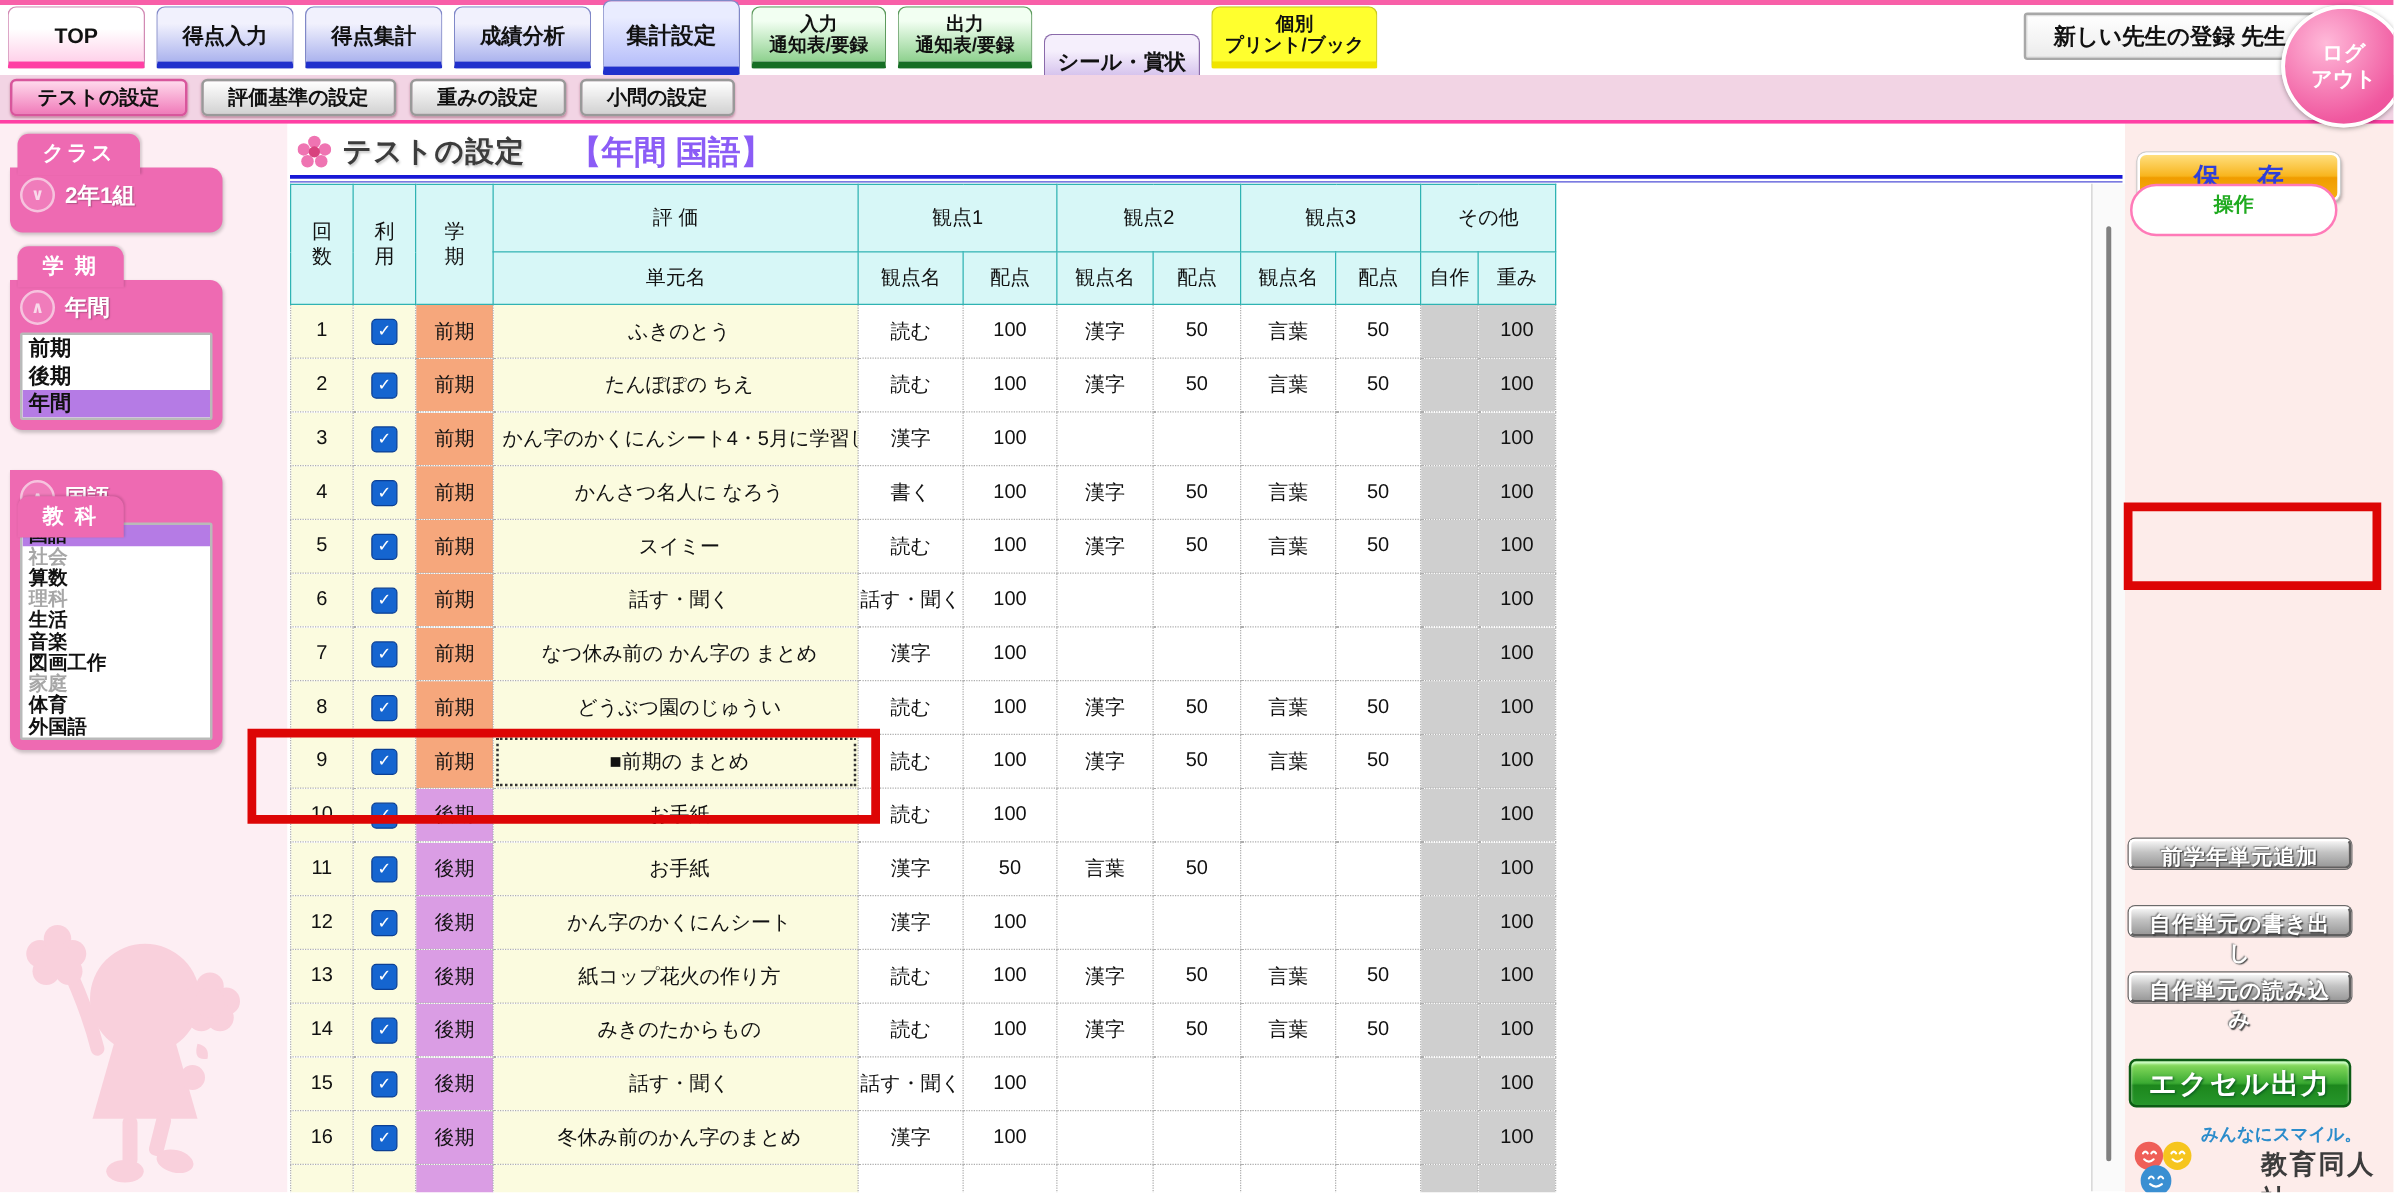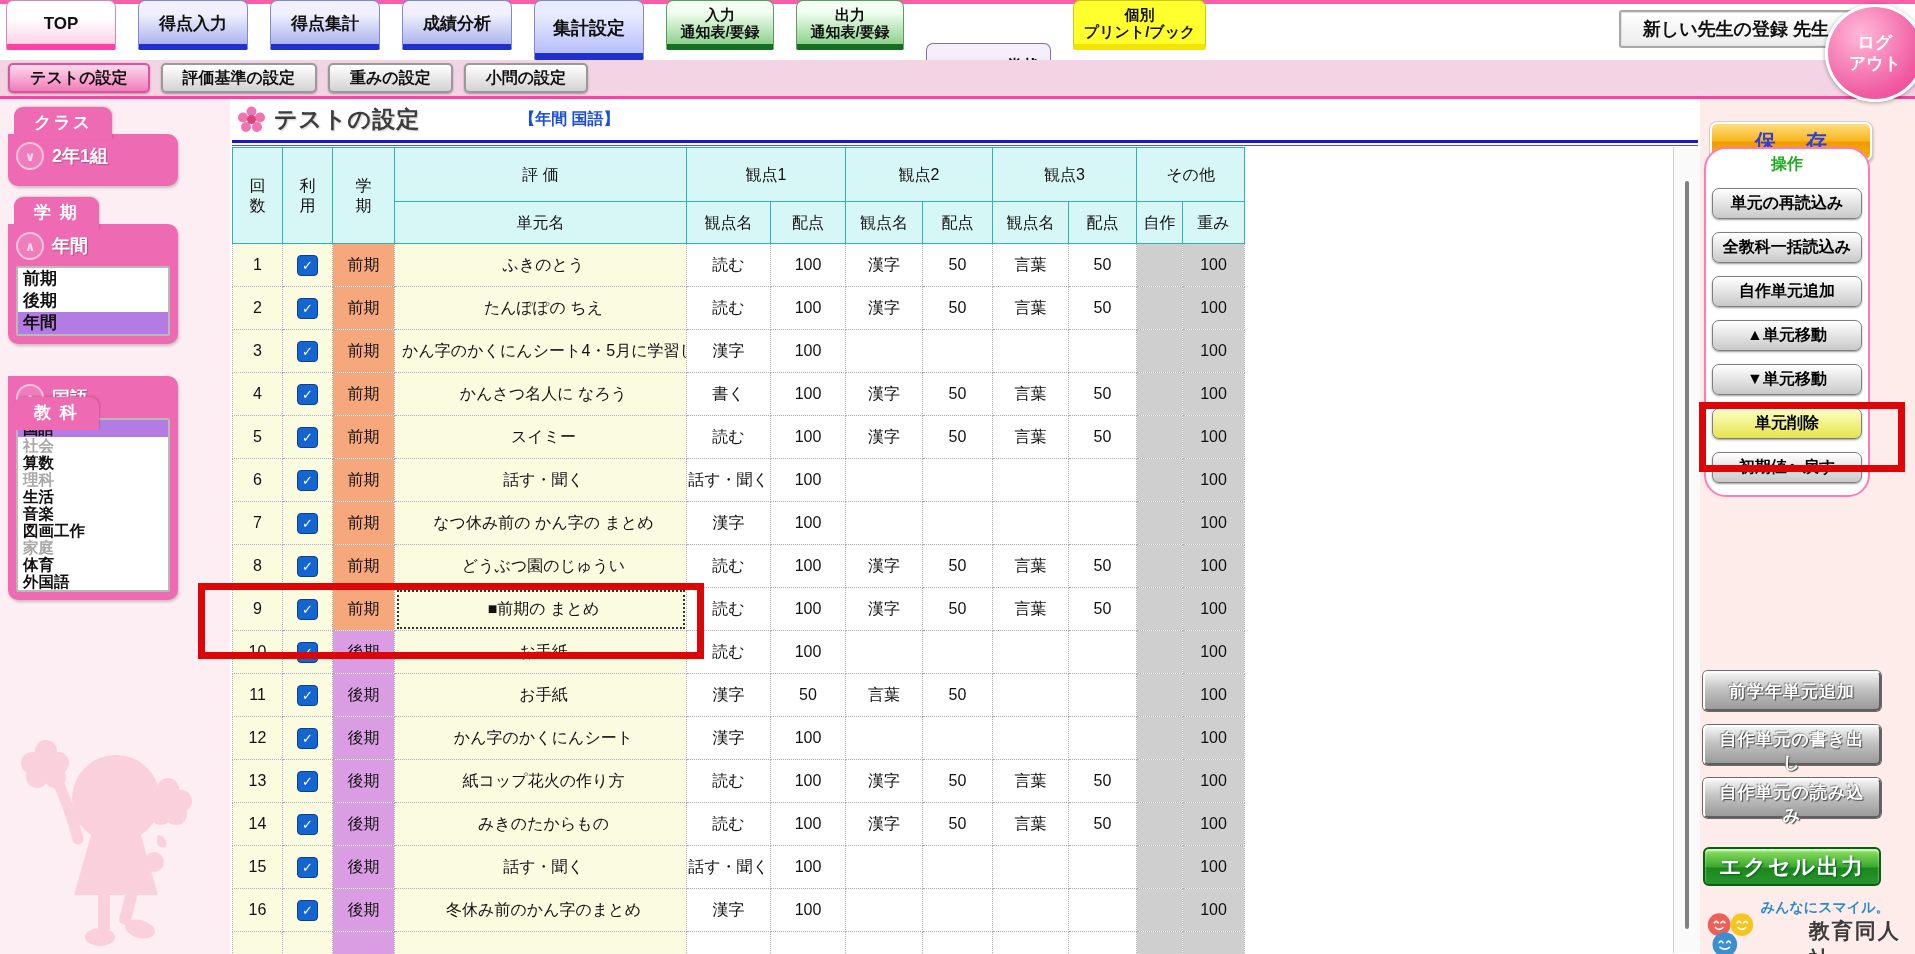--- a/index.html
+++ b/index.html
@@ -2,21 +2,21 @@
 <html><head>
 <meta charset="utf-8">
 <style>
   html,body{margin:0;padding:0;}
   .screen{position:relative;width:1915px;height:954px;overflow:hidden;background:#fff;
     font-family:"Liberation Sans","DejaVu Sans",sans-serif;color:#111;}
 
   
   .topline{position:absolute;top:0;left:0;width:100%;height:4px;background:#f85fa8;}
   .topbar{position:absolute;top:0;left:0;width:100%;height:60px;background:#fff;}
-  .tabs{position:absolute;left:6px;top:0;height:60px;display:flex;align-items:flex-start;gap:22px;}
+  .tabs{position:absolute;left:6px;top:0;height:60px;display:flex;align-items:center;gap:9px;}
   .tab{box-sizing:border-box;height:50px;min-width:110px;padding:2px 10px 0;display:flex;align-items:center;justify-content:center;
     text-align:center;font-weight:bold;font-size:17px;line-height:1.12;white-space:pre-line;
     border:1px solid #9a9a9a;border-radius:7px 7px 2px 2px;cursor:pointer;}
   .t-top{background:linear-gradient(#ffffff 40%,#ffd2ea);border-color:#d28ab4;border-bottom:6px solid #ff3fa4;}
   .t-blue{background:linear-gradient(#f1f1fd 30%,#acb4ee);border-color:#8088c8;border-bottom:6px solid #2030cc;}
   .t-agg{height:60px;background:linear-gradient(#e9ecff 25%,#b6befa);border-color:#8088c8;border-bottom:7px solid #2030cc;font-size:18px;}
   .t-green{background:linear-gradient(#f2fff2 25%,#8fd18f);border-color:#5d9a5d;border-bottom:6px solid #156e24;font-size:15px;min-width:108px;}
   .t-purple{background:linear-gradient(#f5effc 30%,#c5abe5);border-color:#8a6aaa;border-bottom:6px solid #4b0f6e;min-width:118px;margin-top:43px;}
   .t-yellow{background:#ffff2e;border-color:#c8c820;border-bottom:6px solid #f0e400;font-size:15px;min-width:112px;}
   .teacher-btn{position:absolute;top:10px;right:62px;height:38px;box-sizing:border-box;padding:0 22px;
@@ -49,21 +49,21 @@
   .li{padding:0 5px;cursor:pointer;}
   .li.sel{background:#b57be5;}
   .li.dis{color:#a7a7a7;}
   .term-list .li{font-size:17px;line-height:22px;}
   .subj-list .li{font-size:15.5px;line-height:17px;}
 
   
   .main{position:absolute;top:99px;left:230px;width:1470px;height:855px;background:#fff;}
   .title-row{position:absolute;top:5px;left:8px;display:flex;align-items:center;gap:9px;}
   .page-title{font-weight:bold;font-size:23px;color:#3c3c3c;text-shadow:1px 1px 2px #c9c9c9;letter-spacing:1px;}
-  .page-scope{font-weight:bold;font-size:16px;color:#1d4ed8;margin-left:90px;}
+  .page-scope{font-weight:bold;font-size:26px;color:#8b5cf6;margin-left:26px;}
   .title-line{position:absolute;top:41px;left:2px;width:1466px;height:2px;border-top:3px solid #1818d6;border-bottom:1px solid #5050d8;}
 
   table.grid{position:absolute;top:48px;left:2px;border-collapse:collapse;table-layout:fixed;width:1012px;}
   .grid th{background:#d7f7f7;border:1px solid #2fb3b3;font-weight:normal;font-size:16px;white-space:pre-line;line-height:1.2;padding:2px 0;}
   .grid td{height:43px;box-sizing:border-box;border-right:1px dotted #aeaeae;border-bottom:1px dotted #aeaeae;
     text-align:center;font-size:16px;overflow:hidden;white-space:nowrap;}
   .c-num{background:#fbfbdf;border-left:1px dotted #aeaeae;}
   .c-use{background:#fbfbdf;}
   .c-term-pre{background:#f6a77c;}
   .c-term-post{background:#da9de4;}
@@ -87,21 +87,21 @@
     color:#2f3fd8;font-weight:bold;font-size:21px;letter-spacing:12px;text-indent:12px;
     display:flex;align-items:center;justify-content:center;cursor:pointer;margin-top:18px;}
   .ops-panel{position:absolute;left:4px;top:48px;width:166px;background:#fff;border:2px solid #ff7ab8;border-radius:22px;
     padding:5px 0 12px;box-sizing:border-box;}
   .ops-title{color:#1faa1f;font-weight:bold;font-size:16px;text-align:center;}
   .ops-btn{display:block;margin:13px auto 0;width:150px;height:31px;border-radius:7px;
     background:linear-gradient(#ffffff,#c9c9c9);border:1px solid #7f7f7f;
     box-shadow:inset 0 1px 0 #fff,0 1px 2px #9a9a9a;font-weight:bold;font-size:16px;
     font-family:inherit;cursor:pointer;}
   .ops-btn.warn{background:linear-gradient(#ffffc6,#e4e44e);}
-  .big-btn{position:absolute;left:3px;width:178px;height:40px;border-radius:5px;
+  .big-btn{position:absolute;left:3px;width:178px;height:24px;border-radius:5px;
     background:linear-gradient(#f4f4f4 0%,#c2c2c2 45%,#9a9a9a 100%);
     border:2px solid;border-color:#ffffff #5f5f5f #5f5f5f #ffffff;box-shadow:0 0 0 1px #6a6a6a;
     color:#fff;font-weight:bold;font-size:17px;letter-spacing:1px;
     text-shadow:1px 1px 1px #444,-1px -1px 1px #888;font-family:inherit;cursor:pointer;}
   .excel-btn{position:absolute;left:3px;top:748px;width:178px;height:39px;border-radius:6px;
     background:linear-gradient(#93e263 0%,#3aaa32 50%,#1d871d 55%,#27962b 100%);
     border:2px solid #0c5c14;box-shadow:inset 0 2px 2px #d2ffce;
     color:#fff;font-weight:bold;font-size:22px;letter-spacing:2px;text-shadow:1px 1px 2px #0a5a22;
     font-family:inherit;cursor:pointer;}
   .logo{position:absolute;left:4px;top:800px;display:flex;align-items:center;gap:2px;}
@@ -522,29 +522,20 @@
 
     <div class="vscroll">
       <div class="vthumb"></div>
     </div>
   </div>
 
   <div class="rightbar">
     <div class="save-btn">保 存</div>
     <div class="ops-panel">
       <div class="ops-title">操作</div>
-      <div id="ops-buttons">
-          <button class="ops-btn">単元の再読込み</button>
-          <button class="ops-btn">全教科一括読込み</button>
-          <button class="ops-btn">自作単元追加</button>
-          <button class="ops-btn">▲単元移動</button>
-          <button class="ops-btn">▼単元移動</button>
-          <button class="ops-btn warn">単元削除</button>
-          <button class="ops-btn">初期値へ戻す</button>
-        </div>
     </div>
     <div id="bottom-buttons">
         <button class="big-btn" style="top: 572px;">前学年単元追加</button>
         <button class="big-btn" style="top: 626px;">自作単元の書き出し</button>
         <button class="big-btn" style="top: 679px;">自作単元の読み込み</button>
       </div>
     <button class="excel-btn">エクセル出力</button>
     <div class="logo">
       <svg width="58" height="50" viewBox="0 0 58 50">
         <circle cx="16" cy="13" r="12" fill="#ef5f58"></circle>

